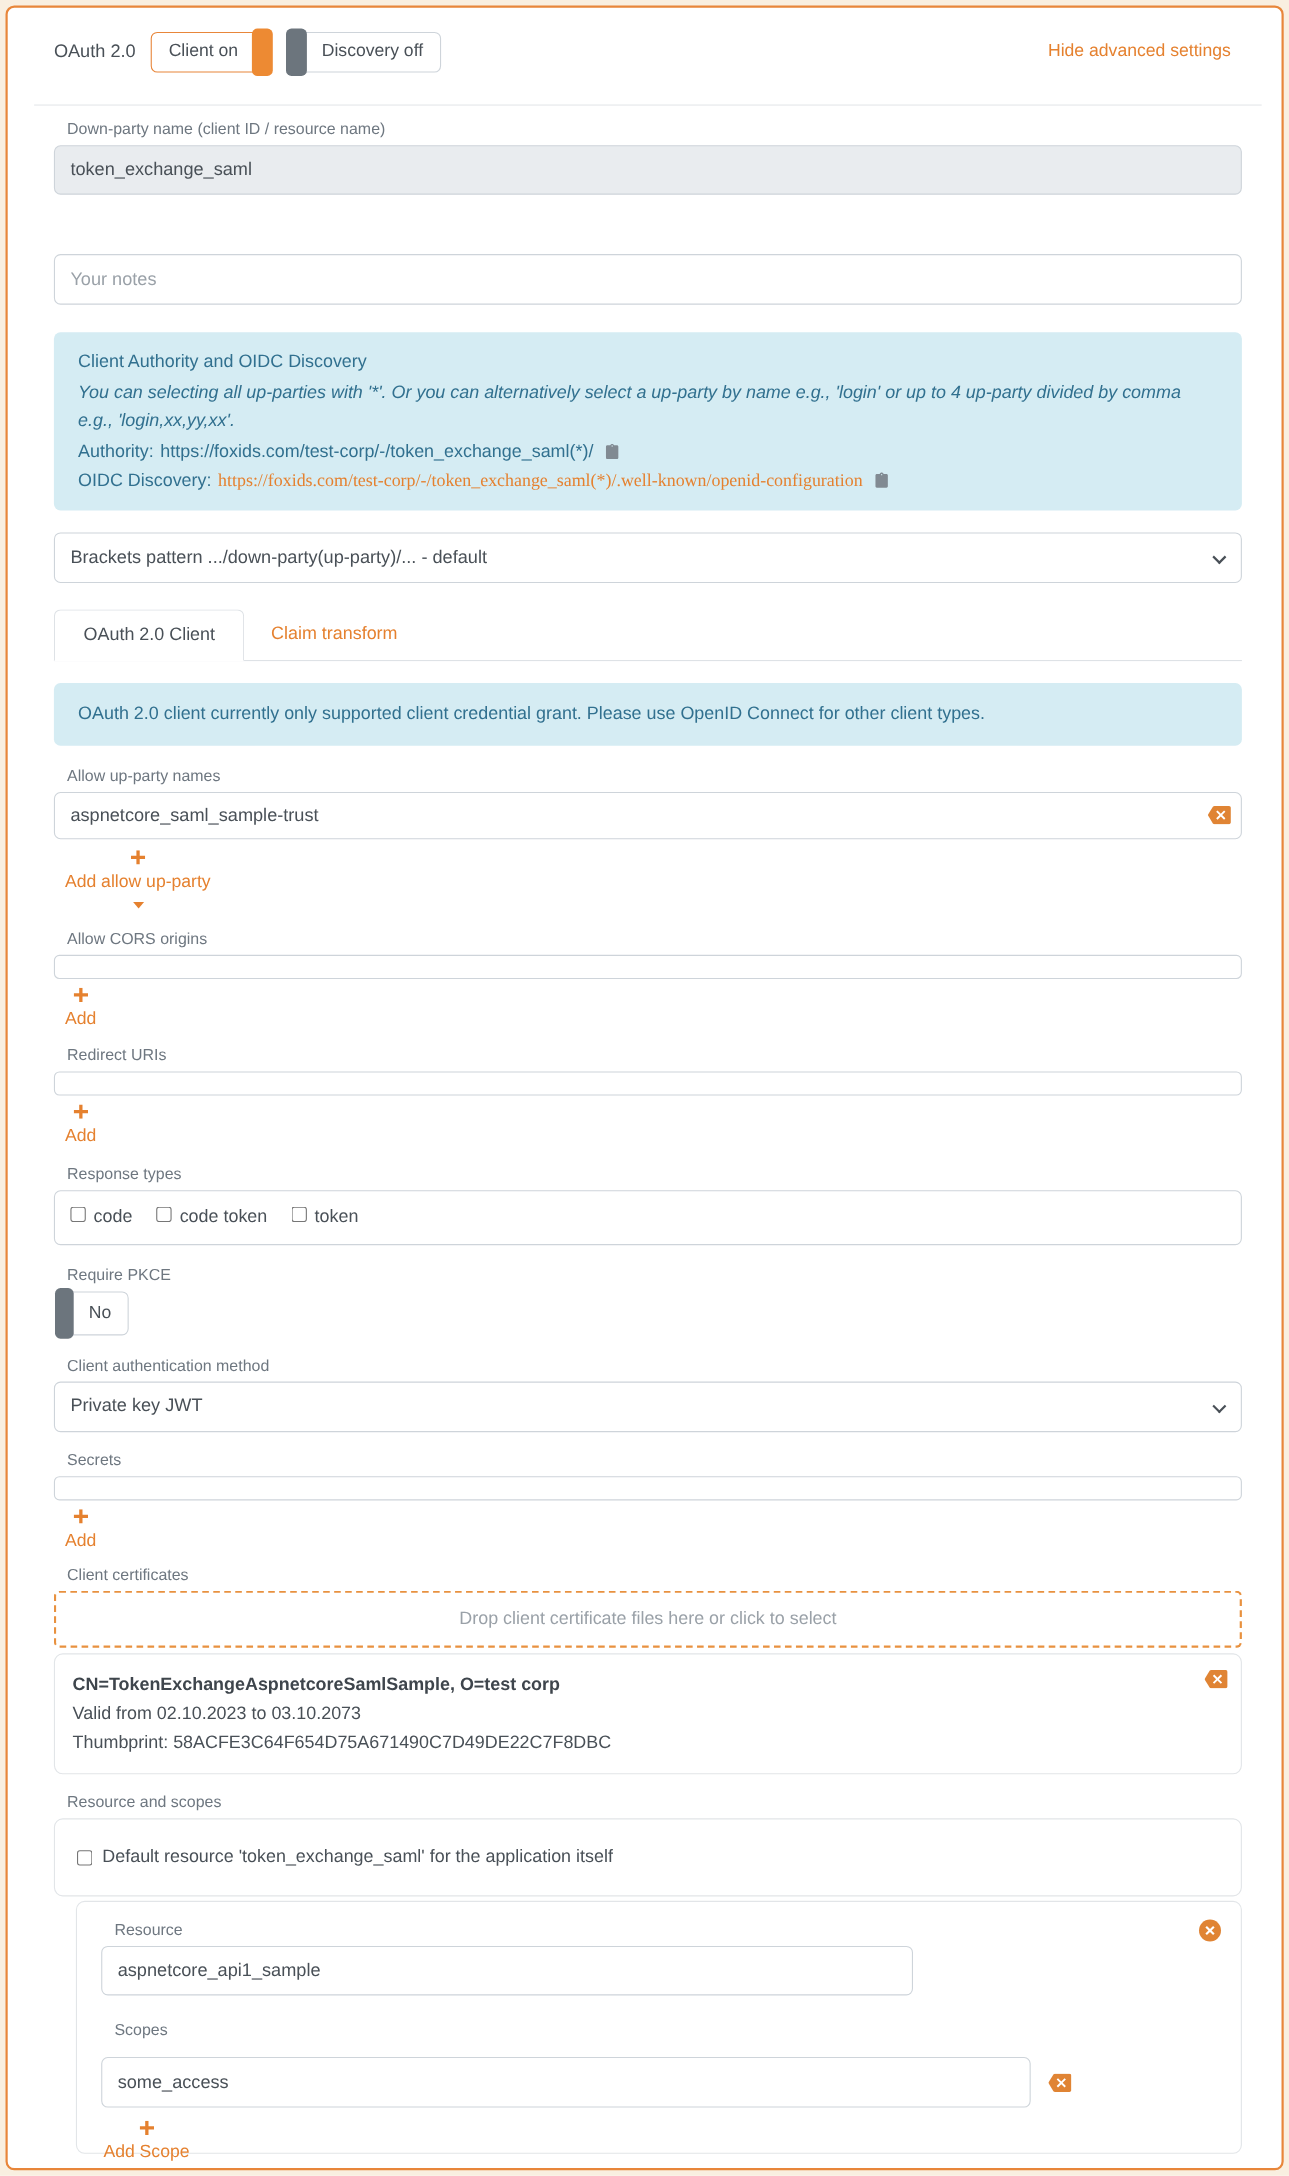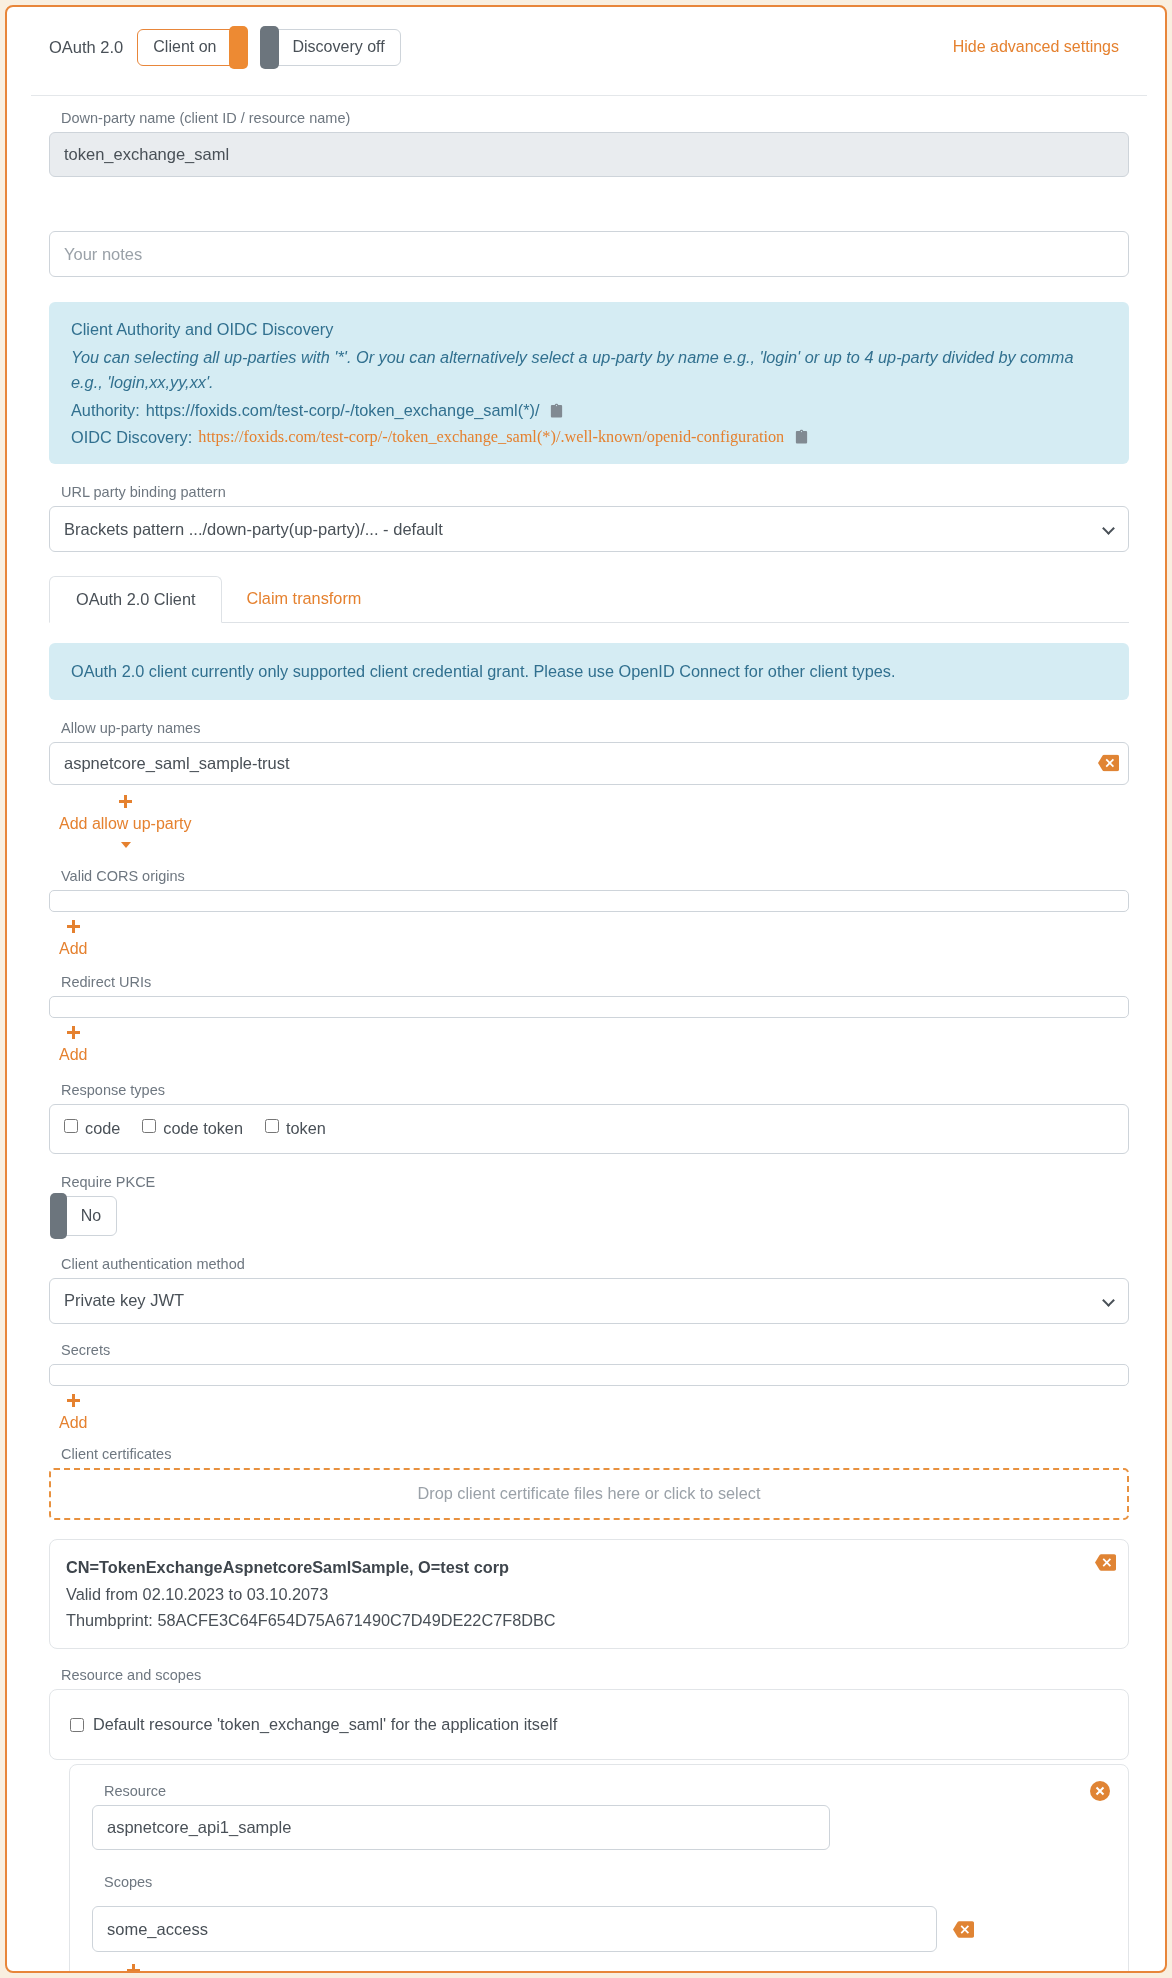--- a/index.html
+++ b/index.html
@@ -86,21 +86,21 @@
   
   .mini-toggle { position:relative; display:inline-flex; align-items:center; justify-content:center;
                  width:66px; height:40px; border:1px solid #ced4da; border-radius:6px;
                  font-size:16px; color:#495057; padding-left:14px; margin-left:2px; }
   .mini-toggle .handle { position:absolute; left:-2px; top:-4px; bottom:-4px; width:17px;
                          background:#6c757d; border-radius:5px; }
 
   
   .dropzone { border:2px dashed #e8913f; border-radius:5px; height:52px; display:flex;
               align-items:center; justify-content:center; color:#9aa1a8; font-size:16.3px; cursor:pointer; }
-  .cert-card { position:relative; border:1px solid #e2e5e8; border-radius:8px; margin-top:19px;
+  .cert-card { position:relative; border:1px solid #e2e5e8; border-radius:8px; margin-top:5px;
                padding:14px 46px 14px 16px; font-size:16.3px; line-height:1.65; color:#495057; }
   .cert-card .cn { font-weight:bold; color:#3e454c; }
   .cert-card .del { position:absolute; right:12px; top:14px; cursor:pointer; display:flex; }
 
   
   .box { border:1px solid #e2e5e8; border-radius:8px; }
   .default-box { padding:25px 20px; display:flex; align-items:center; gap:9px; font-size:16.3px; }
   .default-box input { width:14px; height:14px; }
   .nested-box { position:relative; margin:4px 0 0 20px; padding:18px 22px; height:230px; }
   .nested-box .rm-circle { position:absolute; right:16px; top:14px; cursor:pointer; display:flex; }
@@ -158,21 +158,20 @@
         <span class="o-link">https://foxids.com/test-corp/-/token_exchange_saml(*)/.well-known/openid-configuration</span>
         <span class="copy-btn">
           <svg width="15" height="17" viewBox="0 0 24 24">
             <path fill="#818a92" d="M19 3h-4.18C14.4 1.84 13.3 1 12 1c-1.3 0-2.4.84-2.82 2H5c-1.1 0-2 .9-2 2v16c0 1.1.9 2 2 2h14c1.1 0 2-.9 2-2V5c0-1.1-.9-2-2-2zm-7 0c.55 0 1 .45 1 1s-.45 1-1 1-1-.45-1-1 .45-1 1-1z"></path>
           </svg>
         </span>
       </div>
     </div>
 
     <div style="margin-top:20px;">
-      <span class="lbl">URL party binding pattern</span>
       <div class="sel">
         <span>Brackets pattern .../down-party(up-party)/... - default</span>
         <span class="chev"></span>
       </div>
     </div>
 
     <div class="tabbar">
       <span class="tab active">OAuth 2.0 Client</span>
       <span class="tab inactive">Claim transform</span>
     </div>
@@ -193,21 +192,21 @@
       <span class="addlink">
         <svg width="13" height="13" viewBox="0 0 13 13">
           <path fill="#e5812f" d="M5 0h3v5h5v3H8v5H5V8H0V5h5z"></path>
         </svg>
         <span>Add allow up-party</span>
         <span class="caret-down"></span>
       </span>
     </div>
 
     <div style="margin-top:20px;">
-      <span class="lbl">Valid CORS origins</span>
+      <span class="lbl">Allow CORS origins</span>
       <input class="inp thin" style="">
       <span class="addlink" style="margin-top:8px;">
         <svg width="13" height="13" viewBox="0 0 13 13">
           <path fill="#e5812f" d="M5 0h3v5h5v3H8v5H5V8H0V5h5z"></path>
         </svg>
         <span>Add</span>
       </span>
     </div>
 
     <div style="margin-top:16px;">

